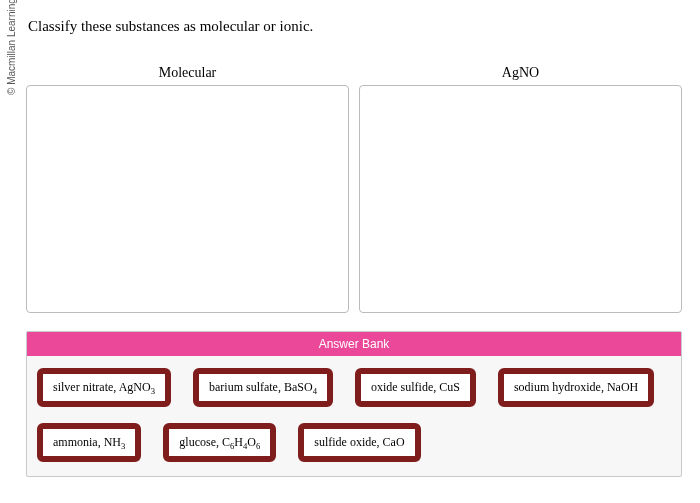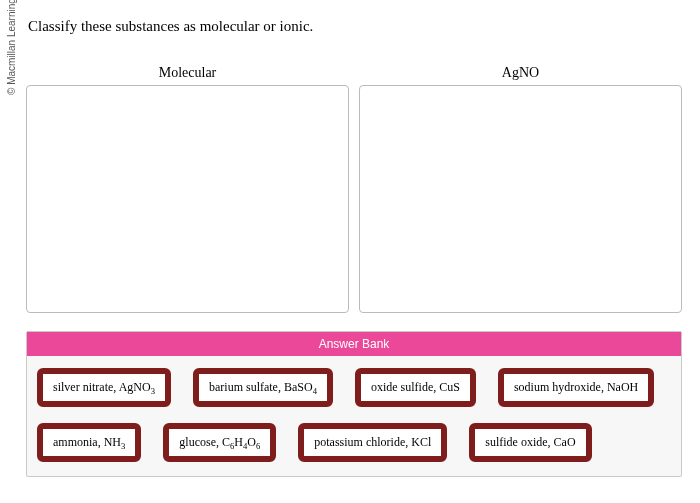--- a/index.html
+++ b/index.html
@@ -110,18 +110,17 @@
 
   <div class="bank-wrap">
     <div class="bank-header">Answer Bank</div>
     <div class="bank-body" id="bank-body">
         <div class="chip">silver nitrate, AgNO<sub>3</sub></div>
         <div class="chip">barium sulfate, BaSO<sub>4</sub></div>
         <div class="chip">oxide sulfide, CuS</div>
         <div class="chip">sodium hydroxide, NaOH</div>
         <div class="chip">ammonia, NH<sub>3</sub></div>
         <div class="chip">glucose, C<sub>6</sub>H<sub>4</sub>O<sub>6</sub></div>
-        <div class="chip">potassium chloride, KCl</div>
         <div class="chip">sulfide oxide, CaO</div>
       </div>
   </div>
 
 </div>
 
 </body></html>

